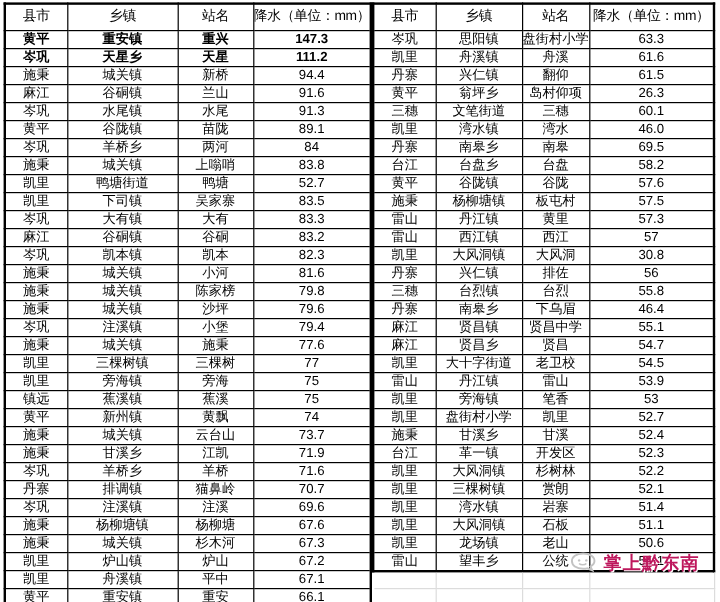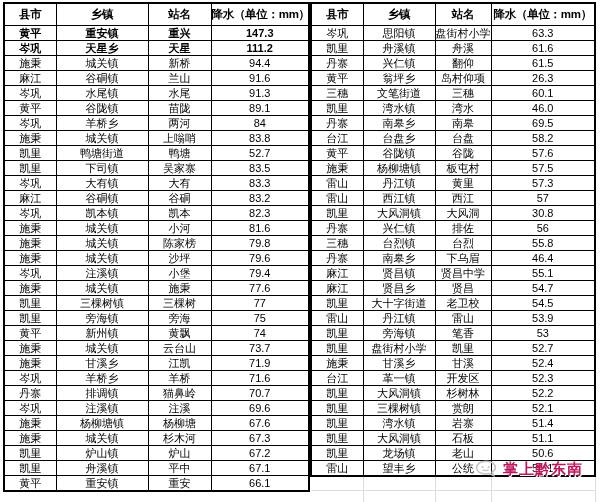--- a/index.html
+++ b/index.html
@@ -9,21 +9,21 @@
     font-family:"Liberation Sans","DejaVu Sans",sans-serif;color:#000;
   }
   .layout{display:flex;align-items:flex-start;}
   table{border-collapse:collapse;table-layout:fixed;border:2px solid #000;}
   table.left{width:305px;}
   table.right{width:284px;}
   th,td{
     border:1px solid #000;padding:0;height:14px;text-align:center;
     font-size:11px;line-height:13px;overflow:hidden;white-space:nowrap;
   }
-  th{height:21px;font-size:11.5px;font-weight:bold;letter-spacing:-0.3px;}
+  th{height:21px;font-size:11.5px;font-weight:normal;letter-spacing:-0.3px;}
   tr.bold td{font-weight:bold;}
   .right-col{display:flex;flex-direction:column;}
   .empty-grid{
     display:grid;grid-template-columns:52px 72px 56px 104px;grid-auto-rows:14px;
     margin-left:2px;
   }
   .empty-cell{border-right:1px solid #dcdcdc;border-bottom:1px solid #dcdcdc;}
   .watermark{
     position:absolute;left:474px;top:459px;display:flex;align-items:center;gap:5px;
     color:#be185d;font-size:15px;font-weight:bold;letter-spacing:1px;
@@ -167,20 +167,26 @@
             <td>三棵树</td>
             <td>77</td>
           </tr>
           <tr>
             <td>凯里</td>
             <td>旁海镇</td>
             <td>旁海</td>
             <td>75</td>
           </tr>
           <tr>
+            <td>镇远</td>
+            <td>蕉溪镇</td>
+            <td>蕉溪</td>
+            <td>75</td>
+          </tr>
+          <tr>
             <td>黄平</td>
             <td>新州镇</td>
             <td>黄飘</td>
             <td>74</td>
           </tr>
           <tr>
             <td>施秉</td>
             <td>城关镇</td>
             <td>云台山</td>
             <td>73.7</td>

